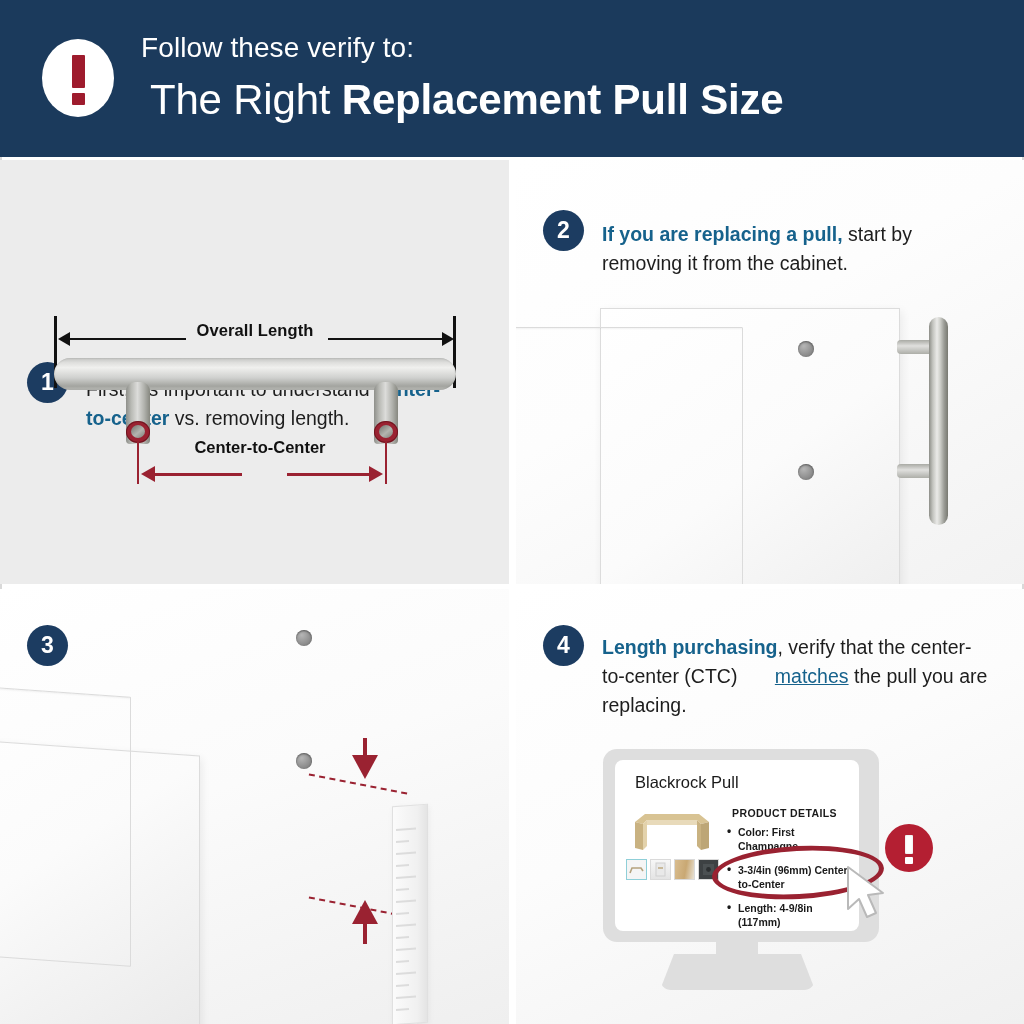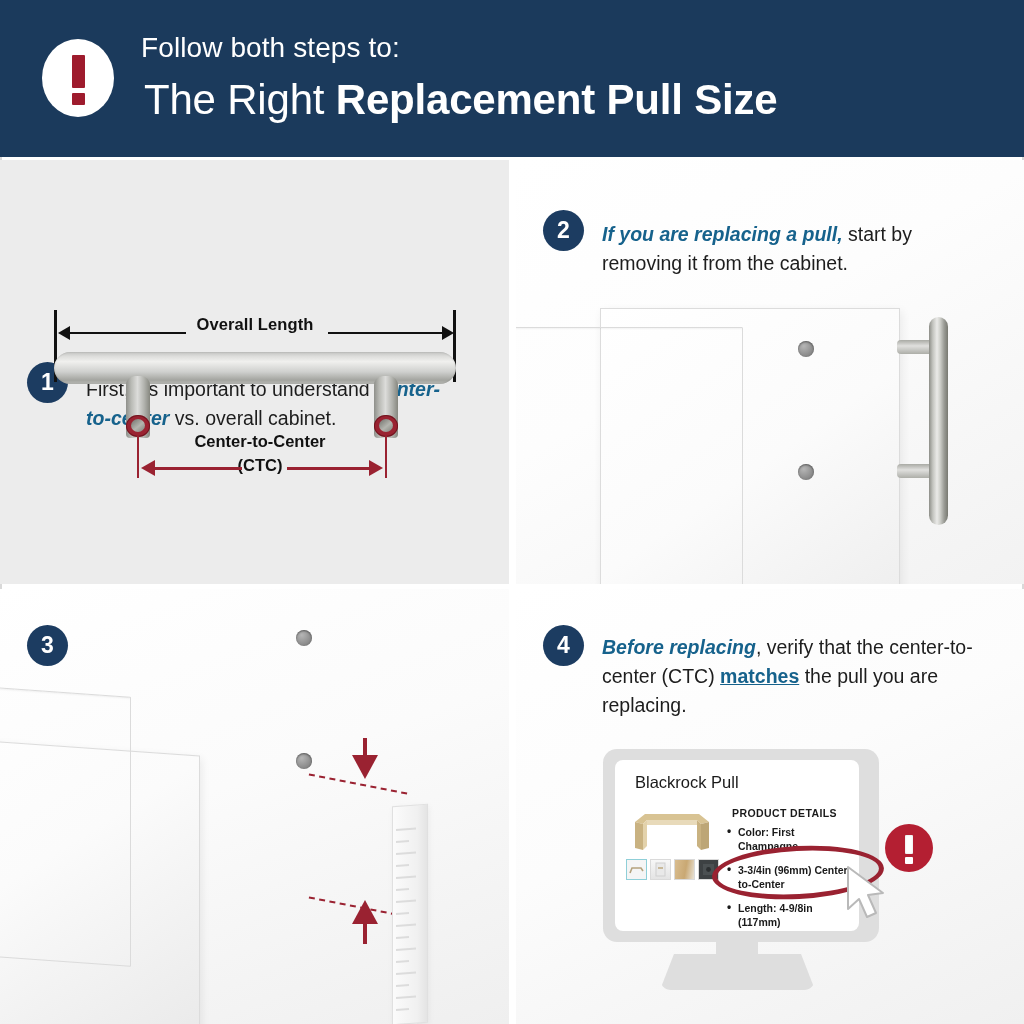--- a/index.html
+++ b/index.html
@@ -27,21 +27,21 @@
   }
   .hdr-icon .bang-dot {
     position:absolute; left:50%; top:54px; width:13px; height:12px;
     margin-left:-6.5px; background:#9e1b2d; border-radius:1px;
   }
   .hdr-line1 {
     position:absolute; left:141px; top:32px;
     font-size:28px; color:#ffffff; letter-spacing:.1px;
   }
   .hdr-line2 {
-    position:absolute; left:144px; top:76px;
+    position:absolute; left:150px; top:76px;
     font-size:42px; color:#ffffff; white-space:nowrap; letter-spacing:-.2px;text-align:right;
   }
   .hdr-line2 b { font-weight:bold; }
   .hdr-line2 .light { font-weight:normal; }
 
   
   .panel { position:absolute; overflow:hidden; }
   .p1 { left:0;    top:160px; width:509px; height:424px; background:#ececec; }
   .p2 { left:516px;top:160px; width:508px; height:424px;
         background:linear-gradient(150deg,#ffffff 0%,#fdfdfd 42%,#f2f2f2 100%); }
@@ -54,26 +54,26 @@
 
   
   .badge {
     position:absolute; width:41px; height:41px; border-radius:50%;
     background:#1c3c61; color:#ffffff;
     font-size:23px; font-weight:bold; text-align:center; line-height:41px;
   }
   .steptext {
     position:absolute; font-size:19.5px; line-height:29px; color:#1d1d1d;
   }
-  .steptext .hl { color:#16628c; font-weight:bold;font-style:italic; }
+  .steptext .hl { color:#16628c; font-weight:bold; }
   .steptext .it { font-style:italic; }
-  .steptext .lnk { color:#16628c; font-weight:bold; text-decoration:underline; }
-
-  
-  .p1art { position:absolute; left:40px; top:150px; width:430px; height:160px;text-decoration:underline; }
+  .steptext .lnk { color:#16628c; font-weight:normal; text-decoration:underline;margin-left:32px; }
+
+  
+  .p1art { position:absolute; left:40px; top:156px; width:430px; height:160px;text-decoration:underline; }
   .ol-tick { position:absolute; width:3px; background:#111; }
   .ol-tick.l { left:14px;  top:0;  height:72px; }
   .ol-tick.r { left:413px; top:0;  height:72px; }
   .ol-label {
     position:absolute; left:0; top:5px; width:430px; text-align:center;
     font-size:16.5px; font-weight:bold; color:#111; letter-spacing:.1px;
   }
   .ol-line-left  { position:absolute; left:22px;  top:22px; width:124px; height:2px; background:#111; }
   .ol-line-right { position:absolute; left:288px; top:22px; width:118px; height:2px; background:#111; }
   .ol-arr-l {
@@ -241,30 +241,30 @@
 </head>
 <body>
 
 <div id="page">
 
   <div class="header">
     <div class="hdr-icon">
       <div class="bang-bar"></div>
       <div class="bang-dot"></div>
     </div>
-    <div class="hdr-line1">Follow both steps to:</div>
+    <div class="hdr-line1">Follow these verify to:</div>
     <div class="hdr-line2"><span class="light">The Right </span><b>Replacement Pull Size</b></div>
   </div>
 
   <div class="edge-l"></div>
   <div class="edge-r"></div>
 
   <div class="panel p1">
     <div class="badge" style="left:27px; top:202px;">1</div>
-    <div class="steptext" style="left:86px; top:215px; width:370px;"><span>First, it’s important to understand </span><span class="hl">center-to-center</span><span> vs. overall cabinet.</span></div>
+    <div class="steptext" style="left:86px; top:215px; width:370px;"><span>First, it’s important to understand </span><span class="hl">center-to-center</span><span> vs. removing length.</span></div>
 
     <div class="p1art">
       <div class="ol-tick l"></div>
       <div class="ol-tick r"></div>
       <div class="ol-label">Overall Length</div>
       <div class="ol-line-left"></div>
       <div class="ol-line-right"></div>
       <div class="ol-arr-l"></div>
       <div class="ol-arr-r"></div>
 
@@ -272,21 +272,20 @@
       <div class="post a">
           <div class="ring"></div>
         </div>
       <div class="post b">
           <div class="ring"></div>
         </div>
 
       <div class="ctc-stem a"></div>
       <div class="ctc-stem b"></div>
       <div class="ctc-label">Center-to-Center</div>
-      <div class="ctc-mid">(CTC)</div>
       <div class="ctc-line-l"></div>
       <div class="ctc-line-r"></div>
       <div class="ctc-arr-l"></div>
       <div class="ctc-arr-r"></div>
     </div>
 
   </div>
 
   <div class="panel p2">
     <div class="badge" style="left:27px; top:50px;">2</div>
@@ -334,21 +333,21 @@
     <div class="tick" style="top:142px; width:20px;"></div>
     <div class="tick" style="top:154px; width:13px;"></div>
     <div class="tick" style="top:166px; width:20px;"></div>
     <div class="tick" style="top:178px; width:13px;"></div>
     <div class="tick" style="top:190px; width:20px;"></div>
     <div class="tick" style="top:202px; width:13px;"></div>
   </div>
 
   <div class="panel p4">
     <div class="badge" style="left:27px; top:36px;">4</div>
-    <div class="steptext" style="left:86px; top:44px; width:390px;"><span class="hl">Before replacing</span><span>, verify that the center-to-center (CTC) </span><span class="lnk">matches</span><span> the pull you are replacing.</span></div>
+    <div class="steptext" style="left:86px; top:44px; width:390px;"><span class="hl">Length purchasing</span><span>, verify that the center-to-center (CTC) </span><span class="lnk">matches</span><span> the pull you are replacing.</span></div>
   </div>
 
   <div class="monitor">
     <div class="screen">
       <div class="prod-title">Blackrock Pull</div>
 
       <div class="prod-img">
         <svg width="90" height="46" viewBox="0 0 90 46">
           <polygon points="8,16 18,8 72,8 82,16 74,18 70,14 20,14 16,18" fill="#d8c393"></polygon>
           <polygon points="8,16 16,18 16,44 8,42" fill="#c9b281"></polygon>

